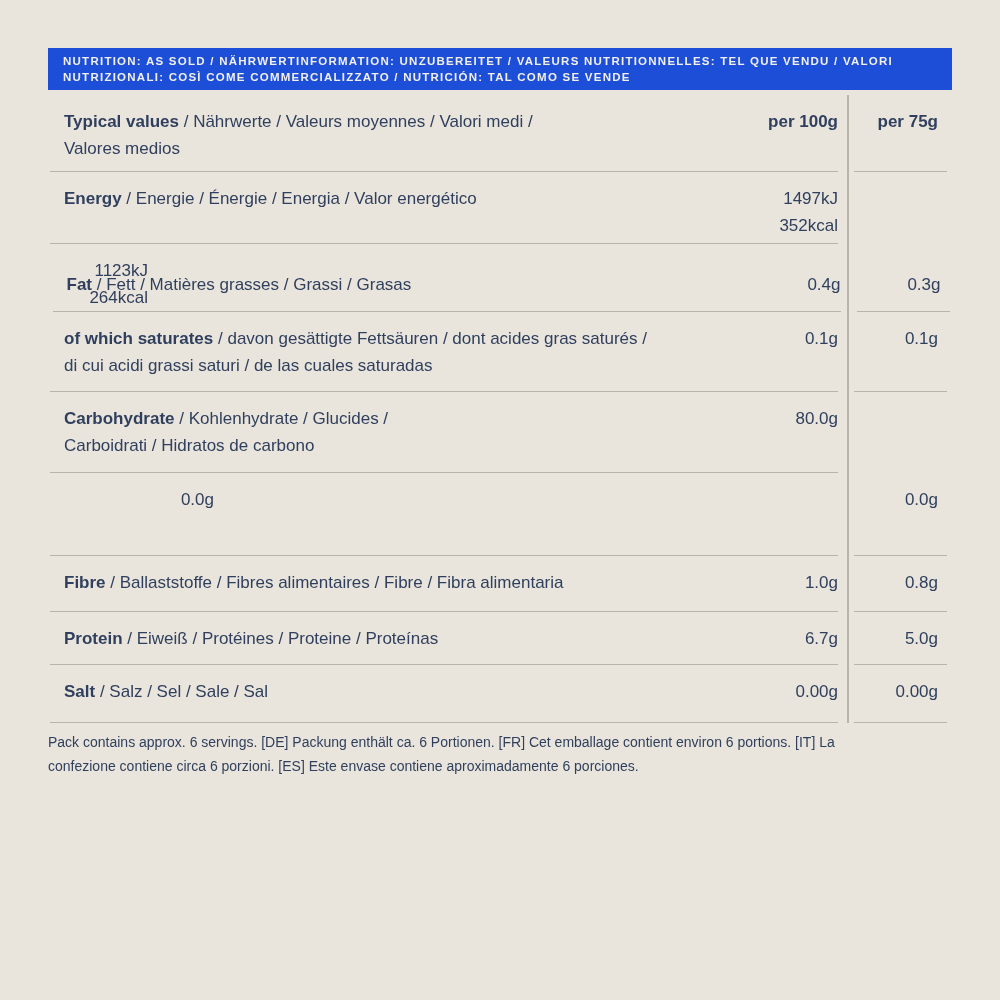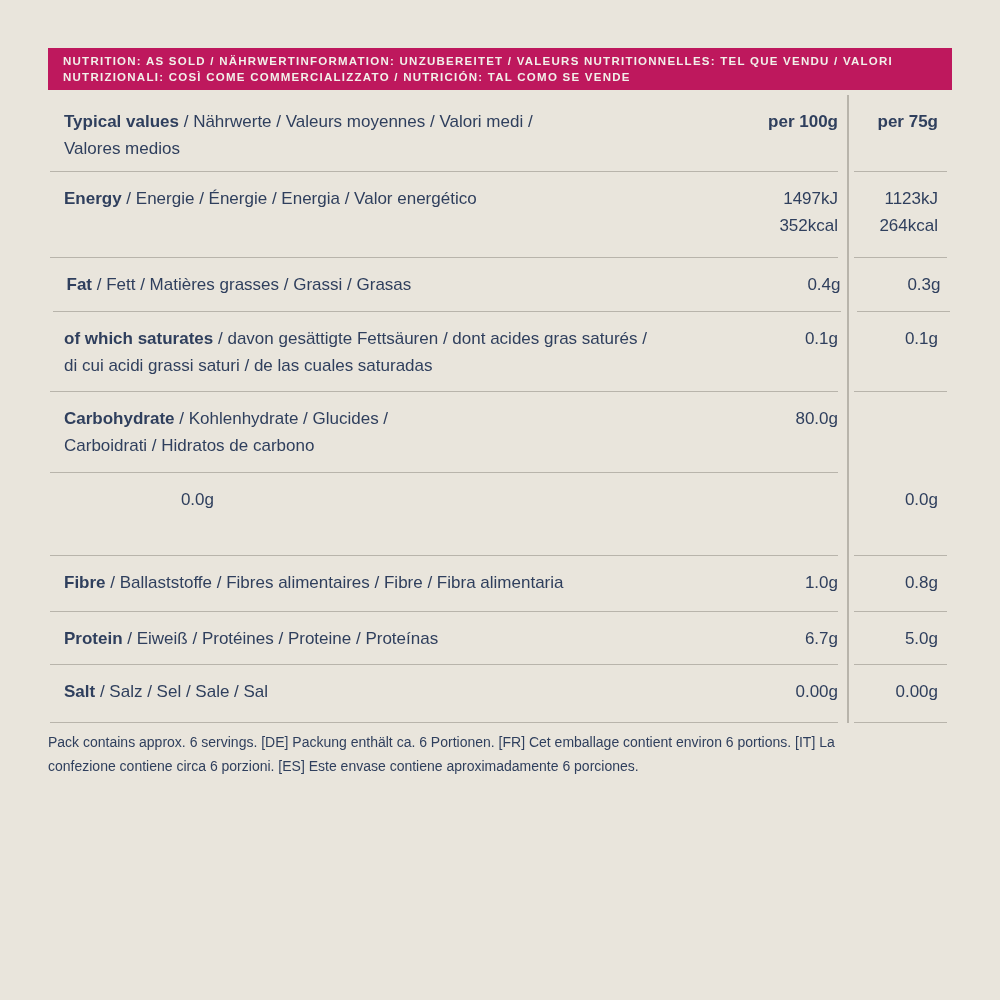--- a/index.html
+++ b/index.html
@@ -14,21 +14,21 @@
   .wrap {
     position: absolute;
     left: 48px;
     top: 48px;
     width: 904px;
   }
   .banner {
     box-sizing: border-box;
     width: 904px;
     height: 42px;
-    background: #be185d;
+    background: #1d4ed8;
     color: #f2f0ea;
     font-size: 11.5px;
     font-weight: 700;
     letter-spacing: 1.25px;
     line-height: 15.5px;
     padding: 6px 15px 5px 15px;
     white-space: pre-line;
   }
   .table {
     position: relative;
@@ -74,21 +74,21 @@
     margin-left: 16px;
     width: 93px;
     border-bottom: 1.5px solid #b8b4ab;
     text-align: right;
     padding: 14px 9px 0 0;
     line-height: 26.5px;
     white-space: pre-line;
   }
   .hdr .v100, .hdr .cell-side { font-weight: 700; }
   .r0 { height: 77px; }
-  .r1 { height: 86px; }
+  .r1 { height: 86px; flex-direction: column; }
   .r2 { height: 54px; justify-content: center; }
   .r3 { height: 80px; }
   .r4 { height: 81px; }
   .r5 { height: 83px; }
   .r6 { height: 56px; }
   .r7 { height: 53px; }
   .r8 { height: 58px; }
   .footer {
     margin-top: 7px;
     width: 856px;

